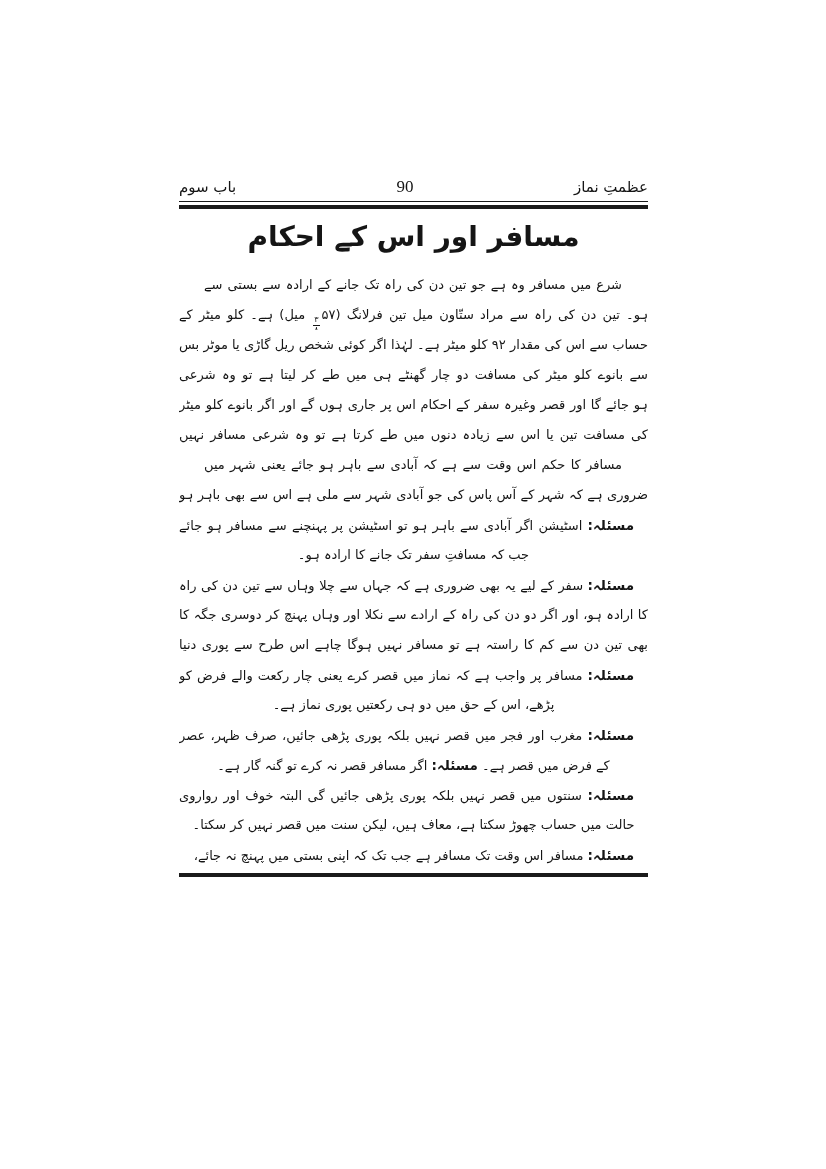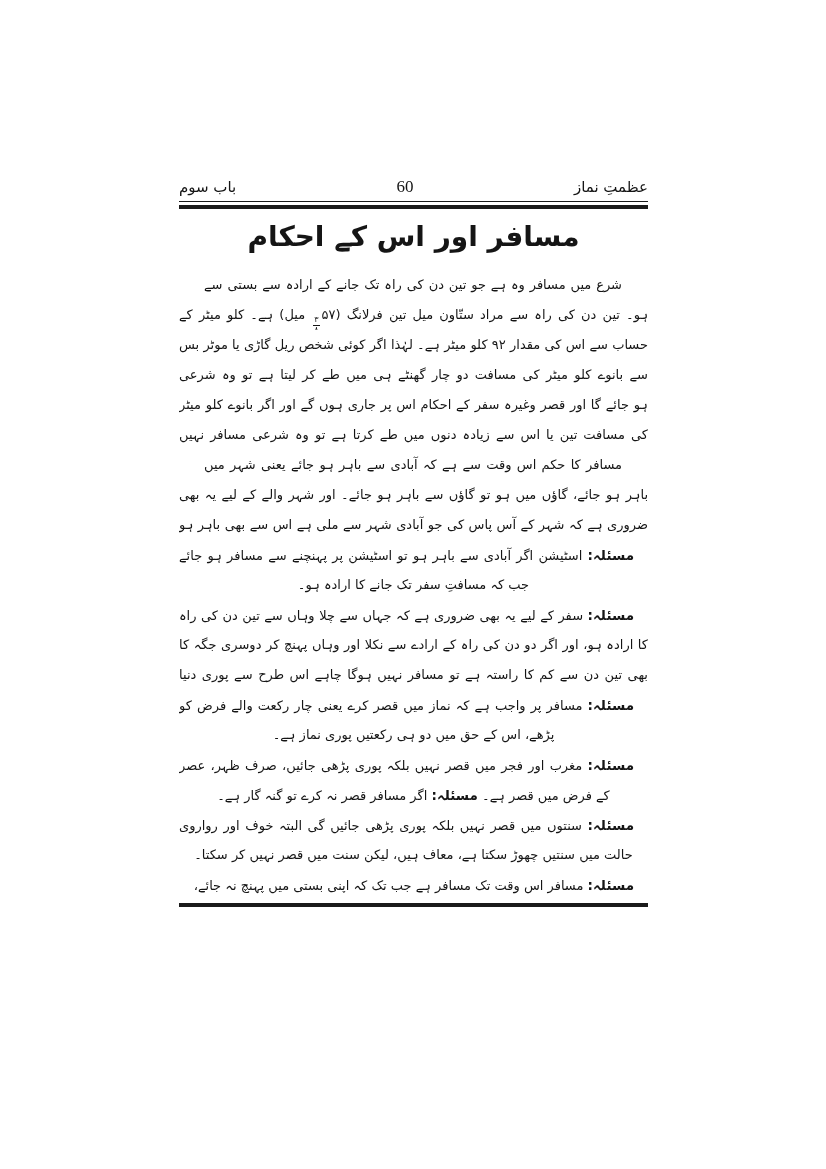--- a/index.html
+++ b/index.html
@@ -91,51 +91,50 @@
   }
 </style>
 </head>
 <body>
 
 <div class="page">
   <div class="content">
 
     <div class="header">
       <span class="chapter" dir="rtl">باب سوم</span>
-      <span class="pagenum">60</span>
+      <span class="pagenum">90</span>
       <span class="booktitle" dir="rtl">عظمتِ نماز</span>
     </div>
 
     <div class="rule"></div>
 
     <h1 class="title" dir="rtl">مسافر اور اس کے احکام</h1>
 
     <div class="body" dir="rtl">
         <div class="line justify indent-lg"><span>شرع میں مسافر وہ ہے جو تین دن کی راہ تک جانے کے ارادہ سے بستی سے باہر</span></div>
         <div class="line justify"><span>ہو۔ تین دن کی راہ سے مراد ستّاون میل تین فرلانگ (۵۷</span><span class="frac">
             <span class="num">۳</span>
             <span class="den">۸</span>
           </span><span> میل) ہے۔ کلو میٹر کے</span></div>
         <div class="line justify"><span>حساب سے اس کی مقدار ۹۲ کلو میٹر ہے۔ لہٰذا اگر کوئی شخص ریل گاڑی یا موٹر بس وغیرہ</span></div>
         <div class="line justify"><span>سے بانوے کلو میٹر کی مسافت دو چار گھنٹے ہی میں طے کر لیتا ہے تو وہ شرعی مسافر</span></div>
         <div class="line justify"><span>ہو جائے گا اور قصر وغیرہ سفر کے احکام اس پر جاری ہوں گے اور اگر بانوے کلو میٹر سے کم</span></div>
         <div class="line justify"><span>کی مسافت تین یا اس سے زیادہ دنوں میں طے کرتا ہے تو وہ شرعی مسافر نہیں ہوگا۔</span></div>
         <div class="line justify indent-lg"><span>مسافر کا حکم اس وقت سے ہے کہ آبادی سے باہر ہو جائے یعنی شہر میں ہو تو شہر سے</span></div>
-        <div class="line justify"><span>باہر ہو جائے، گاؤں میں ہو تو گاؤں سے باہر ہو جائے۔ اور شہر والے کے لیے یہ بھی</span></div>
         <div class="line justify"><span>ضروری ہے کہ شہر کے آس پاس کی جو آبادی شہر سے ملی ہے اس سے بھی باہر ہو جائے۔</span></div>
         <div class="line justify indent-sm"><span class="masla">مسئلہ:</span><span> اسٹیشن اگر آبادی سے باہر ہو تو اسٹیشن پر پہنچنے سے مسافر ہو جائے گا،</span></div>
         <div class="line center"><span>جب کہ مسافتِ سفر تک جانے کا ارادہ ہو۔</span></div>
         <div class="line justify indent-sm"><span class="masla">مسئلہ:</span><span> سفر کے لیے یہ بھی ضروری ہے کہ جہاں سے چلا وہاں سے تین دن کی راہ</span></div>
         <div class="line justify"><span>کا ارادہ ہو، اور اگر دو دن کی راہ کے ارادے سے نکلا اور وہاں پہنچ کر دوسری جگہ کا ارادہ کر لیا اور یہ</span></div>
         <div class="line justify"><span>بھی تین دن سے کم کا راستہ ہے تو مسافر نہیں ہوگا چاہے اس طرح سے پوری دنیا گھوم آئے۔</span></div>
         <div class="line justify indent-sm"><span class="masla">مسئلہ:</span><span> مسافر پر واجب ہے کہ نماز میں قصر کرے یعنی چار رکعت والے فرض کو دو</span></div>
         <div class="line center"><span>پڑھے، اس کے حق میں دو ہی رکعتیں پوری نماز ہے۔</span></div>
         <div class="line justify indent-sm"><span class="masla">مسئلہ:</span><span> مغرب اور فجر میں قصر نہیں بلکہ پوری پڑھی جائیں، صرف ظہر، عصر اور عشا</span></div>
         <div class="line center"><span>کے فرض میں قصر ہے۔ </span><span class="masla">مسئلہ:</span><span> اگر مسافر قصر نہ کرے تو گنہ گار ہے۔</span></div>
         <div class="line justify indent-sm"><span class="masla">مسئلہ:</span><span> سنتوں میں قصر نہیں بلکہ پوری پڑھی جائیں گی البتہ خوف اور رواروی کی</span></div>
-        <div class="line center"><span>حالت میں سنتیں چھوڑ سکتا ہے، معاف ہیں، لیکن سنت میں قصر نہیں کر سکتا۔</span></div>
+        <div class="line center"><span>حالت میں حساب چھوڑ سکتا ہے، معاف ہیں، لیکن سنت میں قصر نہیں کر سکتا۔</span></div>
         <div class="line right indent-sm"><span class="masla">مسئلہ:</span><span> مسافر اس وقت تک مسافر ہے جب تک کہ اپنی بستی میں پہنچ نہ جائے،</span></div>
       </div>
 
     <div class="rule-bottom"></div>
 
   </div>
 </div>
 
 </body></html>

